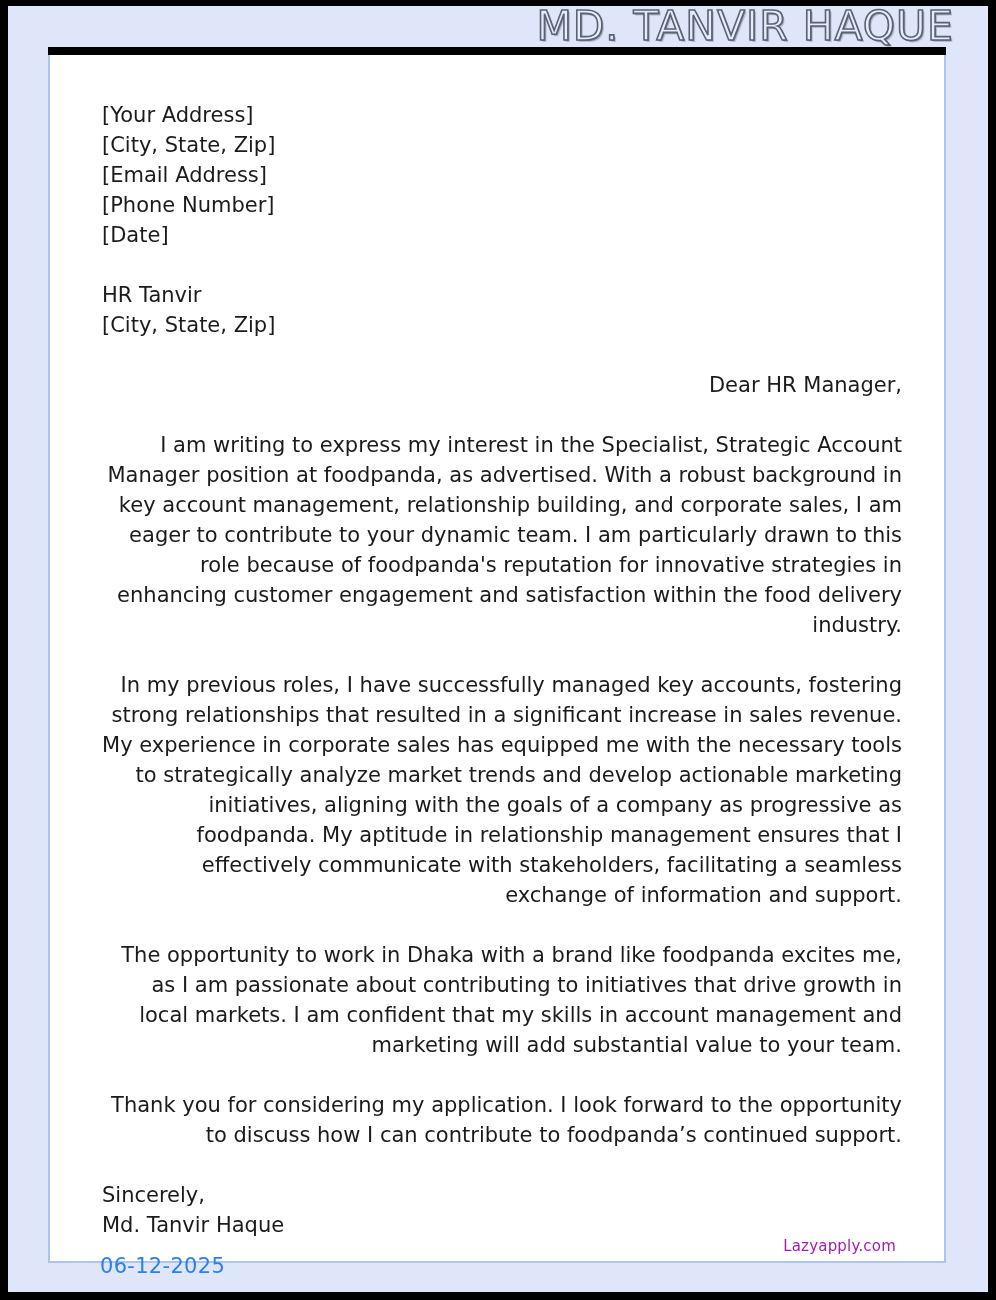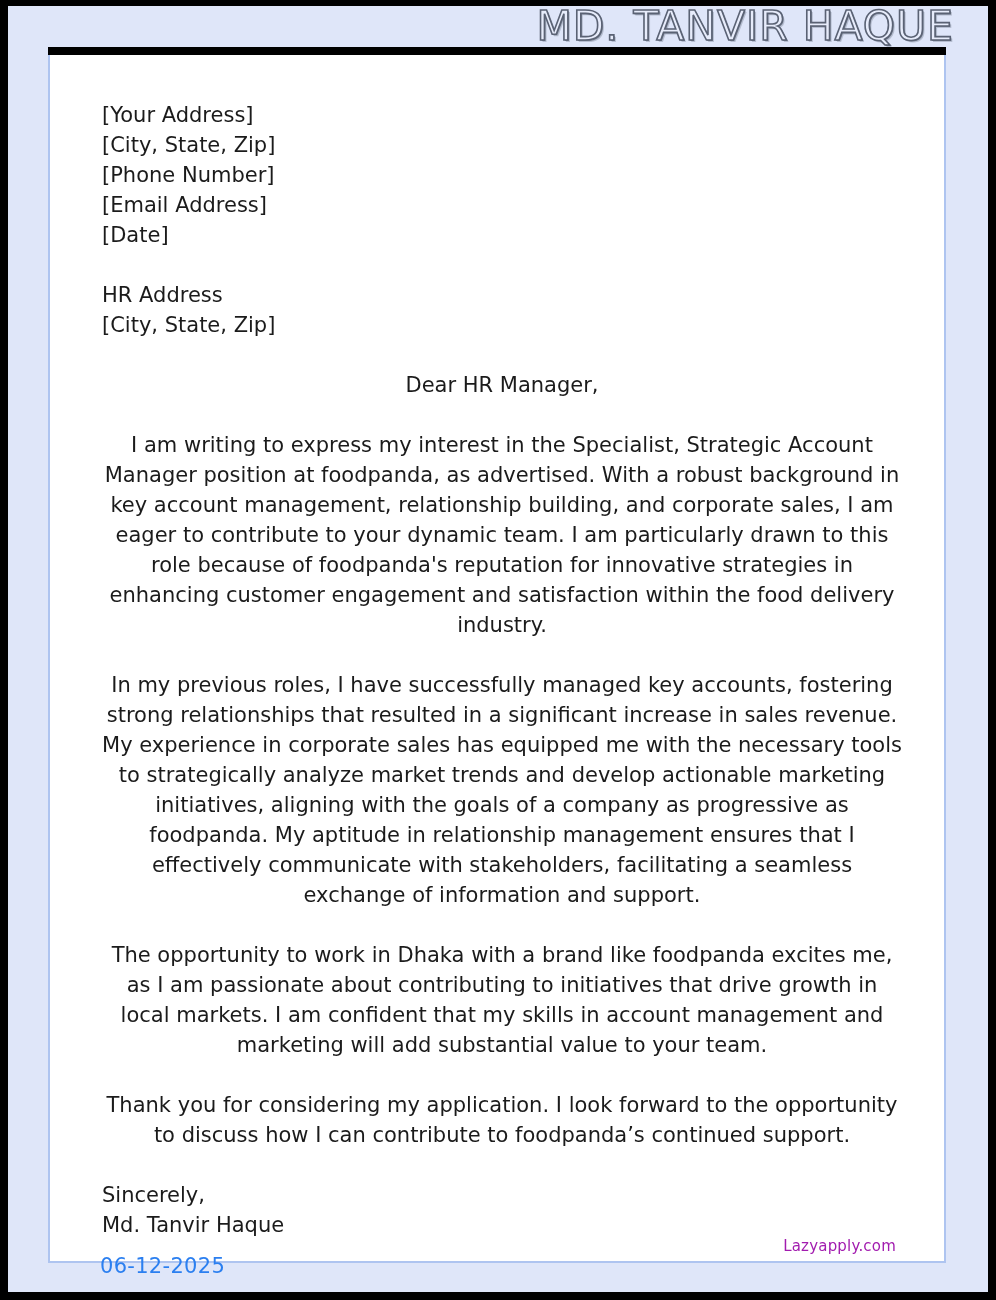--- a/index.html
+++ b/index.html
@@ -102,21 +102,21 @@
   }
   .letter-block:last-child { margin-bottom: 16px; }
 
   .letter-line {
     display: block;
     white-space: pre-wrap;
   }
 
   .para {
     margin: 0 0 30px 0;
-    text-align: center;
+    text-align: right;
     white-space: pre-wrap;
   }
 
   
   #footer-watermark {
     position: absolute;
     right: 48px;
     bottom: 6px;
     font-size: 15px;
     color: #a21caf;
@@ -148,27 +148,27 @@
 
   <div id="header-rule"></div>
 
   <div id="letter-page">
 
     <div id="letter-body">
 
       <div class="letter-block">
         <span class="letter-line">[Your Address]</span>
         <span class="letter-line">[City, State, Zip]</span>
+        <span class="letter-line">[Email Address]</span>
         <span class="letter-line">[Phone Number]</span>
-        <span class="letter-line">[Email Address]</span>
         <span class="letter-line">[Date]</span>
       </div>
 
       <div class="letter-block">
-        <span class="letter-line">HR Address</span>
+        <span class="letter-line">HR Tanvir</span>
         <span class="letter-line">[City, State, Zip]</span>
       </div>
 
       <p class="para">Dear HR Manager,</p>
 
       <p class="para">I am writing to express my interest in the Specialist, Strategic Account Manager position at foodpanda, as advertised. With a robust background in key account management, relationship building, and corporate sales, I am eager to contribute to your dynamic team. I am particularly drawn to this role because of foodpanda's reputation for innovative strategies in enhancing customer engagement and satisfaction within the food delivery industry.</p>
 
       <p class="para">In my previous roles, I have successfully managed key accounts, fostering strong relationships that resulted in a significant increase in sales revenue. My experience in corporate sales has equipped me with the necessary tools to strategically analyze market trends and develop actionable marketing initiatives, aligning with the goals of a company as progressive as foodpanda. My aptitude in relationship management ensures that I effectively communicate with stakeholders, facilitating a seamless exchange of information and support.</p>
 
       <p class="para">The opportunity to work in Dhaka with a brand like foodpanda excites me, as I am passionate about contributing to initiatives that drive growth in local markets. I am confident that my skills in account management and marketing will add substantial value to your team.</p>

